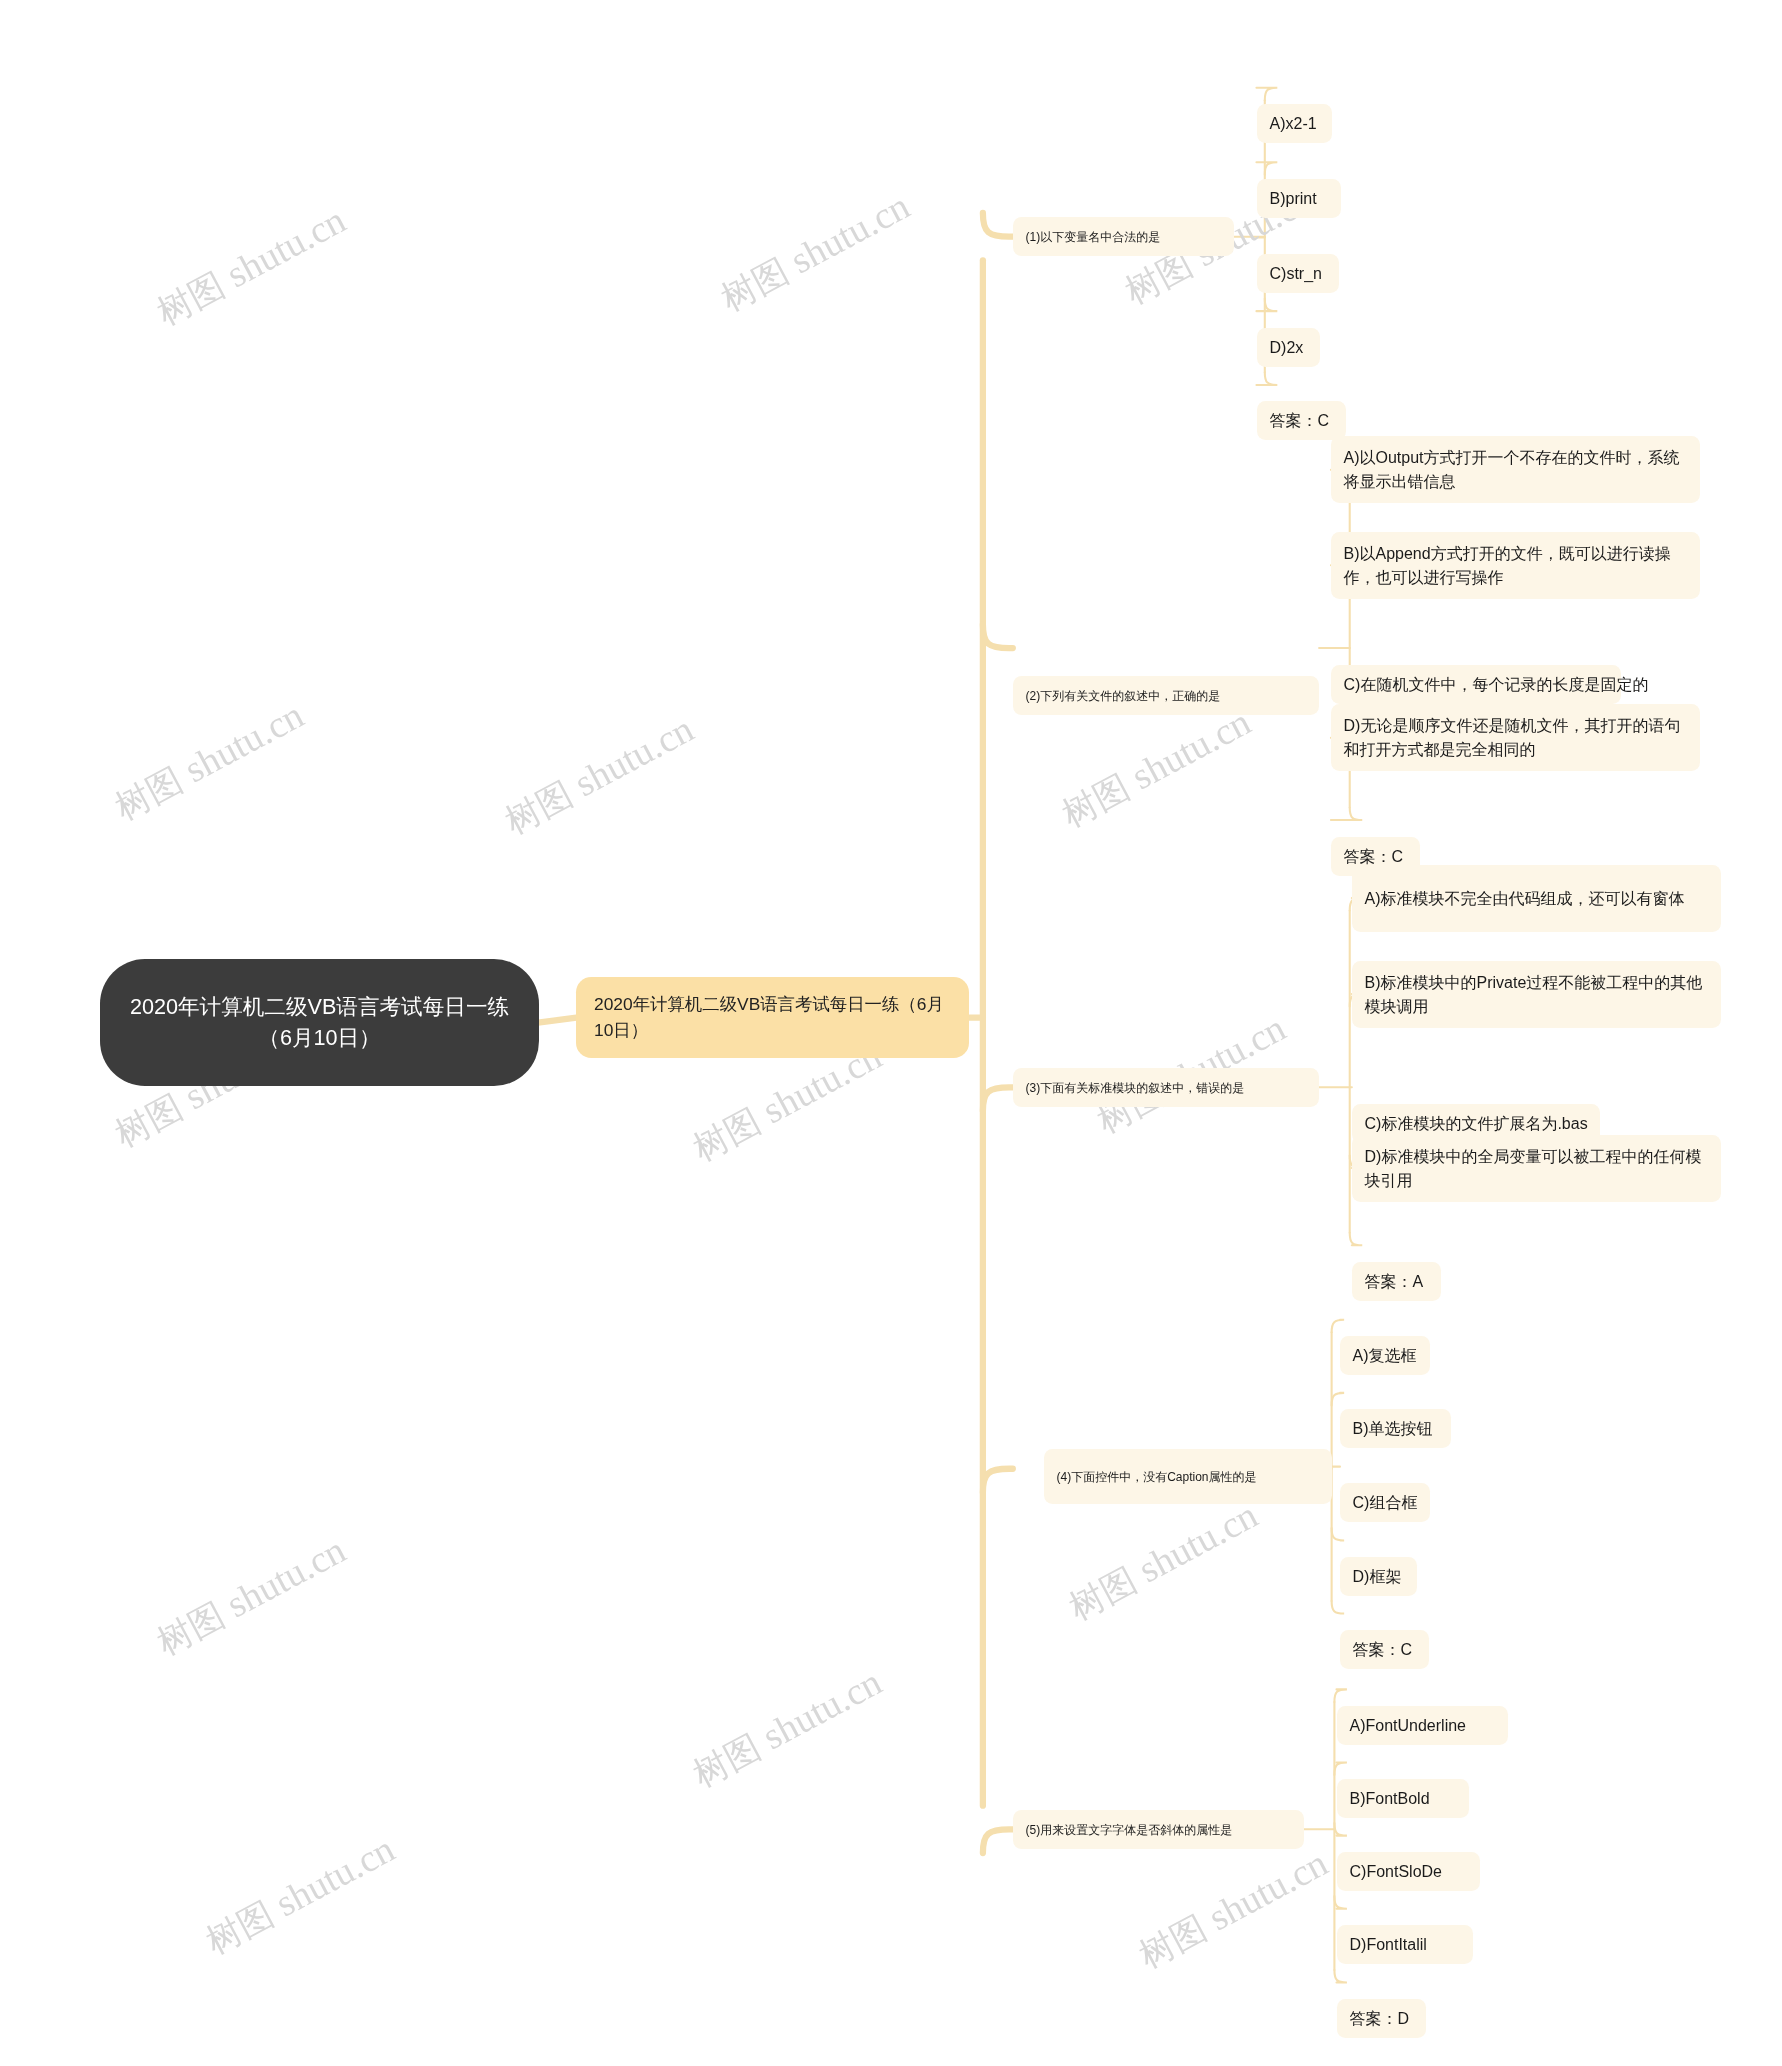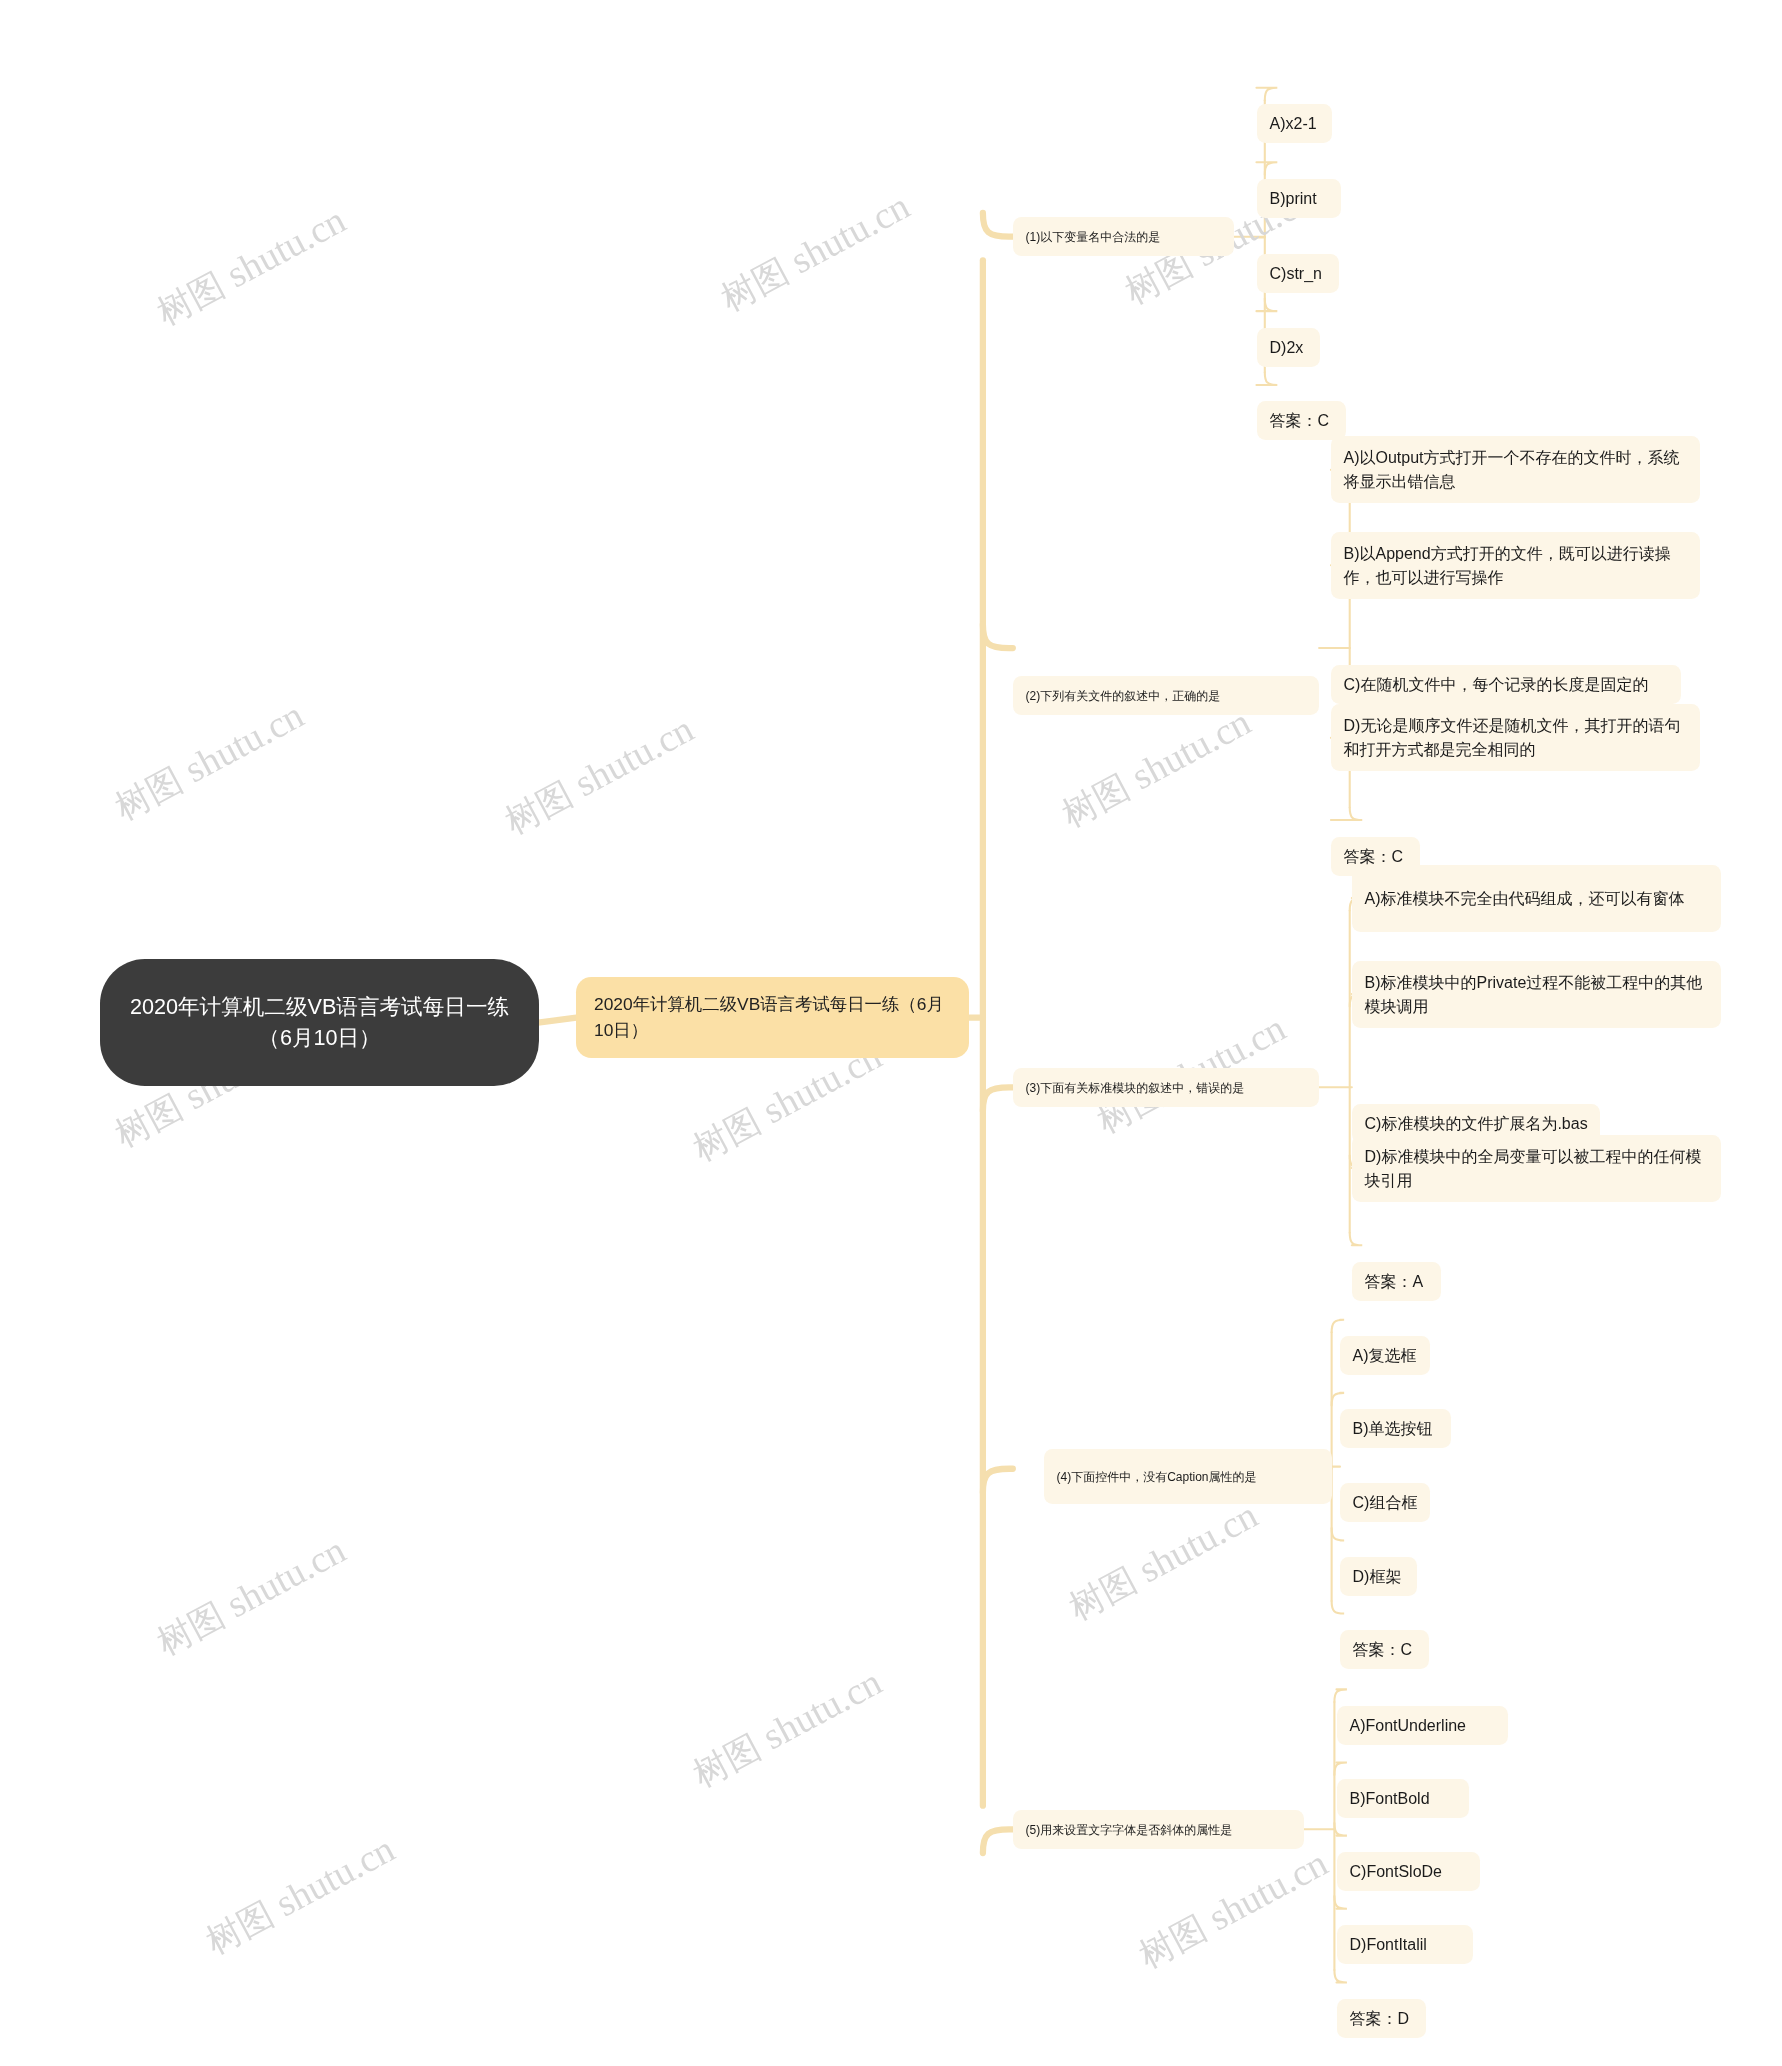--- a/index.html
+++ b/index.html
@@ -197,21 +197,21 @@
       <div class="node node-l4 nowrap" style="left: 1257px; top: 365px; width: 89px; min-height: 39px;">
         <span class="txt">答案：C</span>
       </div>
       <div class="node node-l3" style="left: 1013px; top: 629px; width: 306px; height: 39px; margin-top: 47px;">(2)下列有关文件的叙述中，正确的是</div>
       <div class="node node-l4 wrap" style="left: 1331px; top: 436px; width: 369px; min-height: 67px;">
         <span class="txt">A)以Output方式打开一个不存在的文件时，系统将显示出错信息</span>
       </div>
       <div class="node node-l4 wrap" style="left: 1331px; top: 532px; width: 369px; min-height: 67px;">
         <span class="txt">B)以Append方式打开的文件，既可以进行读操作，也可以进行写操作</span>
       </div>
-      <div class="node node-l4 nowrap" style="left: 1331px; top: 629px; width: 350px; min-height: 39px; align-items: flex-end;">
+      <div class="node node-l4 nowrap" style="left: 1331px; top: 629px; width: 290px; min-height: 39px; align-items: flex-end;">
         <span class="txt">C)在随机文件中，每个记录的长度是固定的</span>
       </div>
       <div class="node node-l4 wrap" style="left: 1331px; top: 704px; width: 369px; min-height: 67px;">
         <span class="txt">D)无论是顺序文件还是随机文件，其打开的语句和打开方式都是完全相同的</span>
       </div>
       <div class="node node-l4 nowrap" style="left: 1331px; top: 801px; width: 89px; min-height: 39px;">
         <span class="txt">答案：C</span>
       </div>
       <div class="node node-l3" style="left: 1013px; top: 1068px; width: 306px; height: 39px;">(3)下面有关标准模块的叙述中，错误的是</div>
       <div class="node node-l4 wrap" style="left: 1352px; top: 865px; width: 369px; min-height: 67px;">

